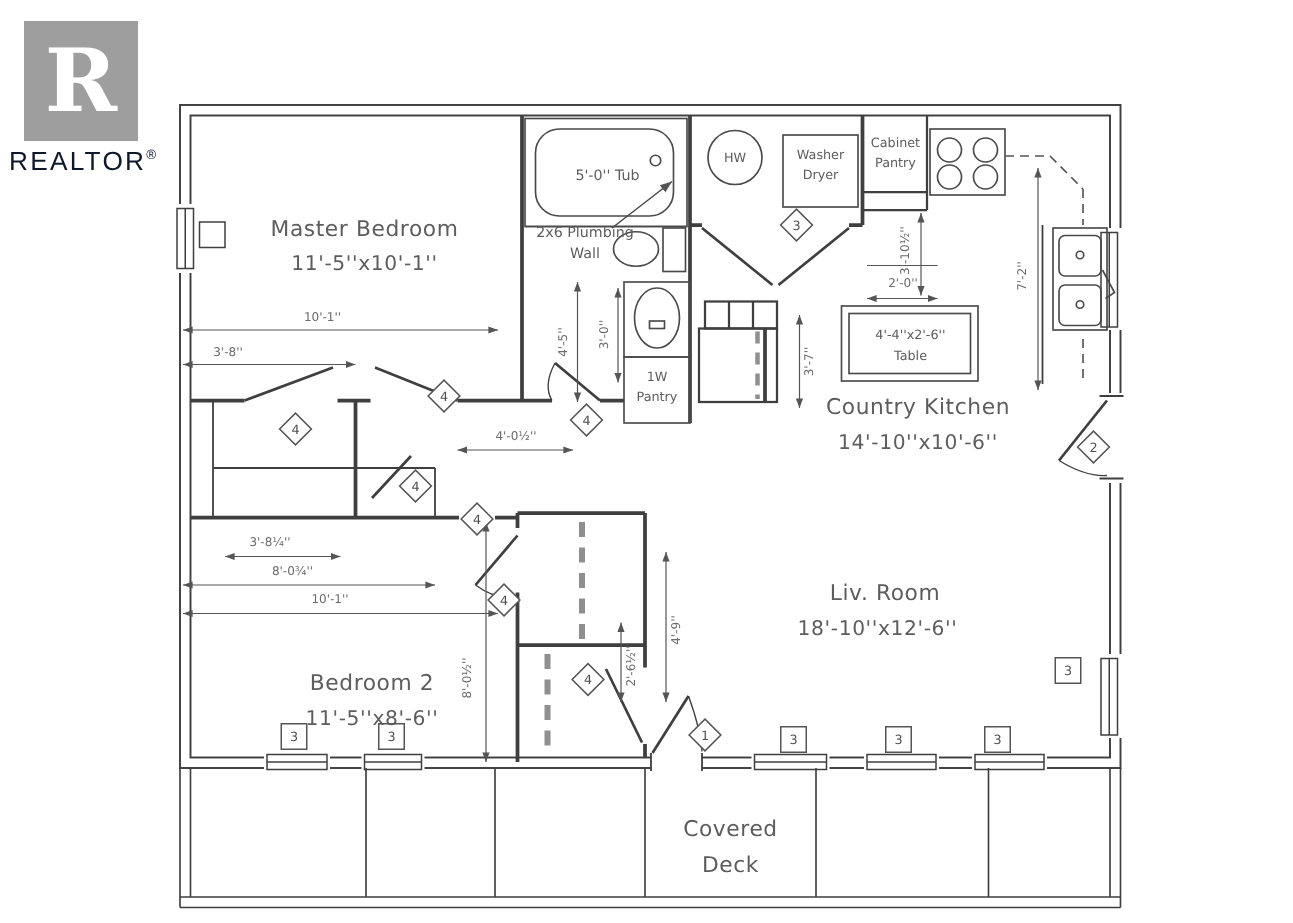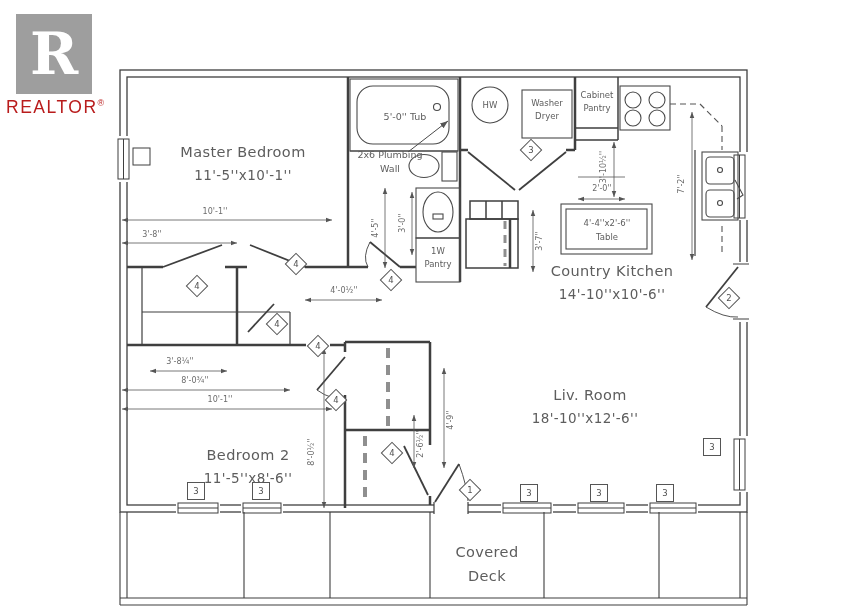--- a/index.html
+++ b/index.html
@@ -3,21 +3,21 @@
 <meta charset="utf-8">
 <style>
   html,body{margin:0;padding:0;background:#fff;}
   .stage{position:relative;width:862px;height:615px;background:#fff;overflow:hidden;
          font-family:"Liberation Sans",sans-serif;}
   .logo{position:absolute;left:6px;top:14px;width:112px;}
   .logo-block{width:76px;height:80px;background:#9e9e9e;margin-left:10px;
               display:flex;align-items:center;justify-content:center;}
   .logo-block span{color:#fff;font-family:"DejaVu Serif",serif;font-weight:bold;
                    font-size:58px;line-height:1;}
-  .logo-text{color:#b91c1c;font-size:17.5px;letter-spacing:1.5px;margin-top:3px;
+  .logo-text{color:#0f172a;font-size:17.5px;letter-spacing:1.5px;margin-top:3px;
              font-family:"Liberation Sans",sans-serif;white-space:nowrap;}
   .logo-text sup{font-size:9px;letter-spacing:0;}
   svg text{font-family:"DejaVu Sans",sans-serif;fill:#5d5d5d;text-anchor:middle;}
   .tr{font-size:14.5px;letter-spacing:.4px;}
   .ts{font-size:13.5px;letter-spacing:.4px;}
   .tf{font-size:8.5px;}
   .t9{font-size:9.5px;}
   .td{font-size:8px;fill:#6b6b6b;}
   .tag{font-size:8.5px;fill:#4f4f4f;}
   .patch{fill:#fff;stroke:none;}

